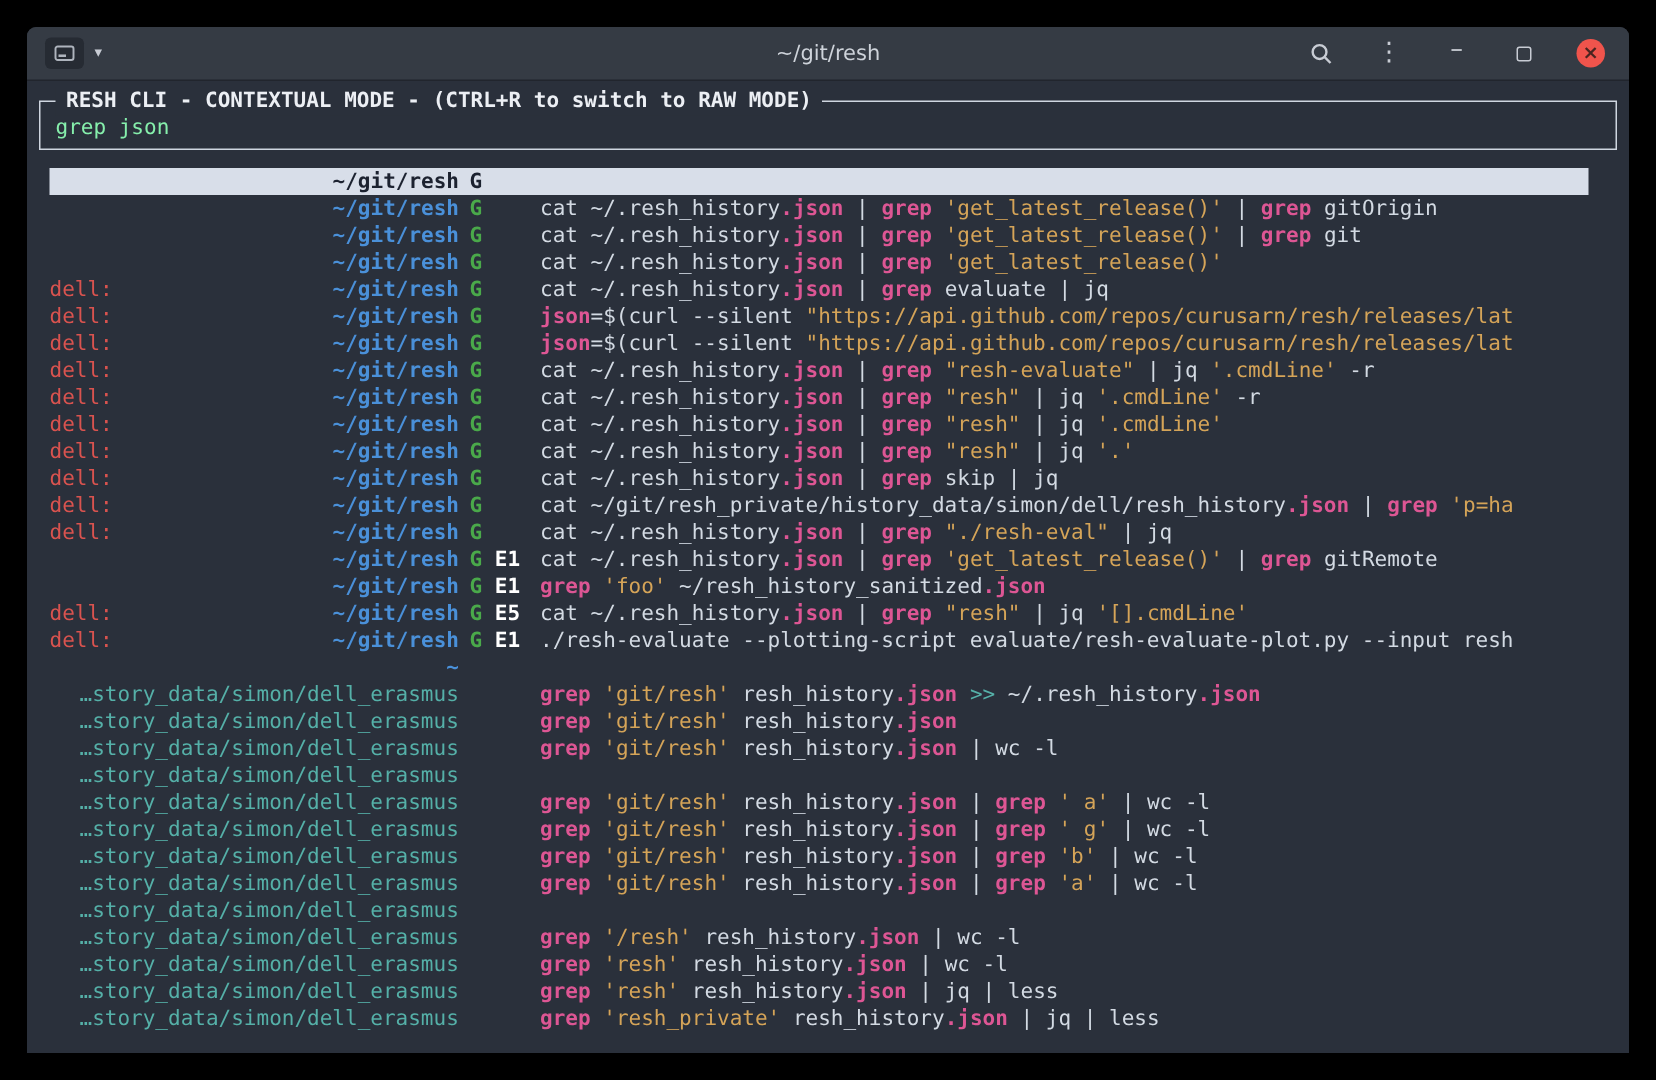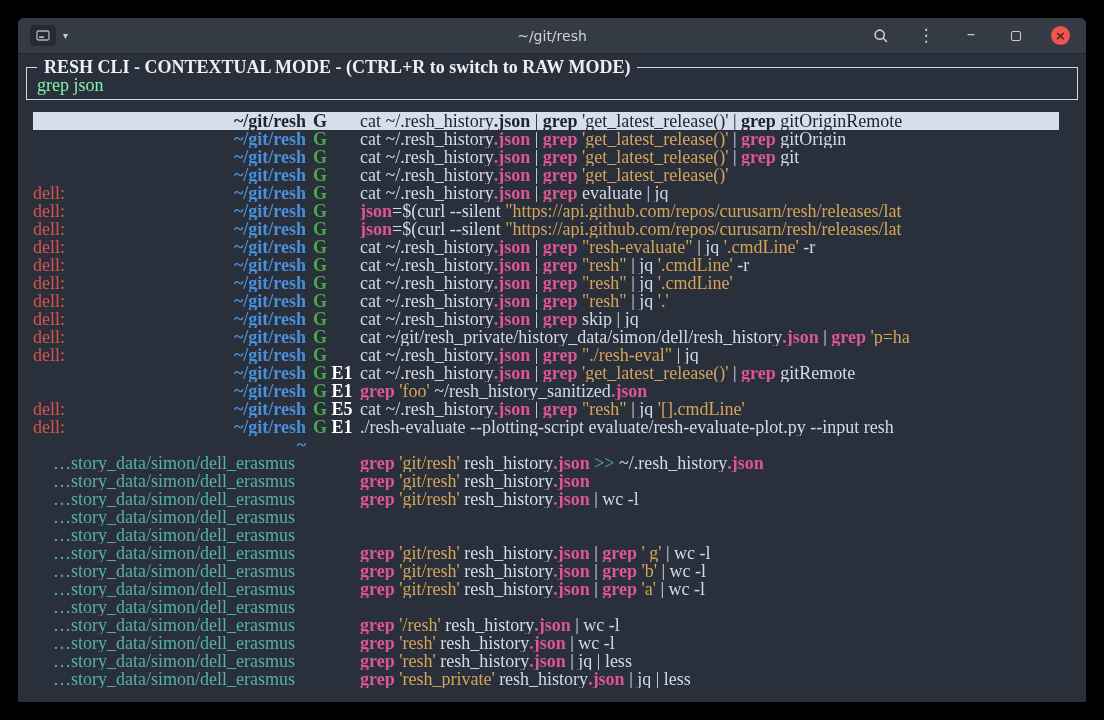--- a/index.html
+++ b/index.html
@@ -24,21 +24,21 @@
               width:20px; height:20px; cursor:default; }
   .kebab { font-size:17px; line-height:1; }
   .min-glyph { font-size:17px; line-height:1; margin-top:-4px; }
   .restore-sq { width:10px; height:10px; border:1.6px solid #c8ccd4; border-radius:2px;
                 display:inline-block; }
   .close-btn { width:19px; height:19px; border-radius:50%; background:#f0544c;
                display:flex; align-items:center; justify-content:center;
                color:#4a2420; font-size:13px; font-weight:bold; line-height:1; }
 
   
-  .term { position:relative; height:647px; color:#d3dae3; font-size:18px;font-family:Liberation Serif, serif; }
+  .term { position:relative; height:647px; color:#d3dae3; font-size:14px; }
 
   .query-box { position:relative; margin:13px 8px 0 8px; height:33px;
                border:1px solid #cfd6e0; }
   .box-title { position:absolute; top:-10px; left:10px; padding:0 7px;
                background:#2a303b; color:#eceff4; font-weight:bold;
                white-space:pre; line-height:19px; }
   .query-text { position:absolute; left:10px; top:8px; line-height:18px;
                 white-space:pre; color:#86efac; }
 
   .list { margin-top:12px; padding:0 27px 0 15px; }
@@ -107,21 +107,20 @@
       <span class="query-text">grep json</span>
     </div>
 
     <div class="list">
   <div class="row selected">
     <span class="col-hostdir">
       <span class="host"></span>
       <span class="dir">~/git/resh</span>
     </span>
     <span class="col-flags"><span class="flag-g">G</span></span>
-    <span class="col-cmd"><span class="tk-p">cat ~/.resh_history</span><span class="tk-m">.json</span><span class="tk-p"> | </span><span class="tk-m">grep</span><span class="tk-p"> </span><span class="tk-s">'get_latest_release()'</span><span class="tk-p"> | </span><span class="tk-m">grep</span><span class="tk-p"> gitOriginRemote</span></span>
   </div>
 
   <div class="row">
     <span class="col-hostdir">
       <span class="host"></span>
       <span class="dir">~/git/resh</span>
     </span>
     <span class="col-flags"><span class="flag-g">G</span></span>
     <span class="col-cmd"><span class="tk-p">cat ~/.resh_history</span><span class="tk-m">.json</span><span class="tk-p"> | </span><span class="tk-m">grep</span><span class="tk-p"> </span><span class="tk-s">'get_latest_release()'</span><span class="tk-p"> | </span><span class="tk-m">grep</span><span class="tk-p"> gitOrigin</span></span>
   </div>
@@ -312,20 +311,21 @@
     </span>
     <span class="col-flags"></span>
   </div>
 
   <div class="row">
     <span class="col-hostdir">
       <span class="host host-teal">…story_data/simon/dell_erasmus</span>
       <span class="dir"></span>
     </span>
     <span class="col-flags"></span>
+    <span class="col-cmd"><span class="tk-m">grep</span><span class="tk-p"> </span><span class="tk-s">'git/resh'</span><span class="tk-p"> resh_history</span><span class="tk-m">.json</span><span class="tk-p"> | </span><span class="tk-m">grep</span><span class="tk-p"> </span><span class="tk-s">' a'</span><span class="tk-p"> | wc -l</span></span>
   </div>
 
   <div class="row">
     <span class="col-hostdir">
       <span class="host host-teal">…story_data/simon/dell_erasmus</span>
       <span class="dir"></span>
     </span>
     <span class="col-flags"></span>
     <span class="col-cmd"><span class="tk-m">grep</span><span class="tk-p"> </span><span class="tk-s">'git/resh'</span><span class="tk-p"> resh_history</span><span class="tk-m">.json</span><span class="tk-p"> | </span><span class="tk-m">grep</span><span class="tk-p"> </span><span class="tk-s">' g'</span><span class="tk-p"> | wc -l</span></span>
   </div>

